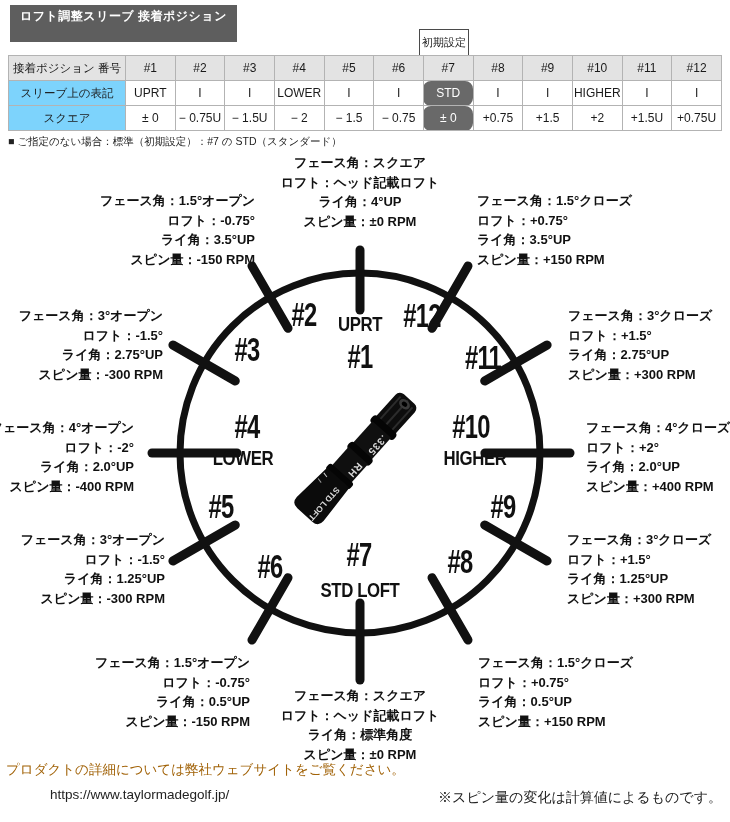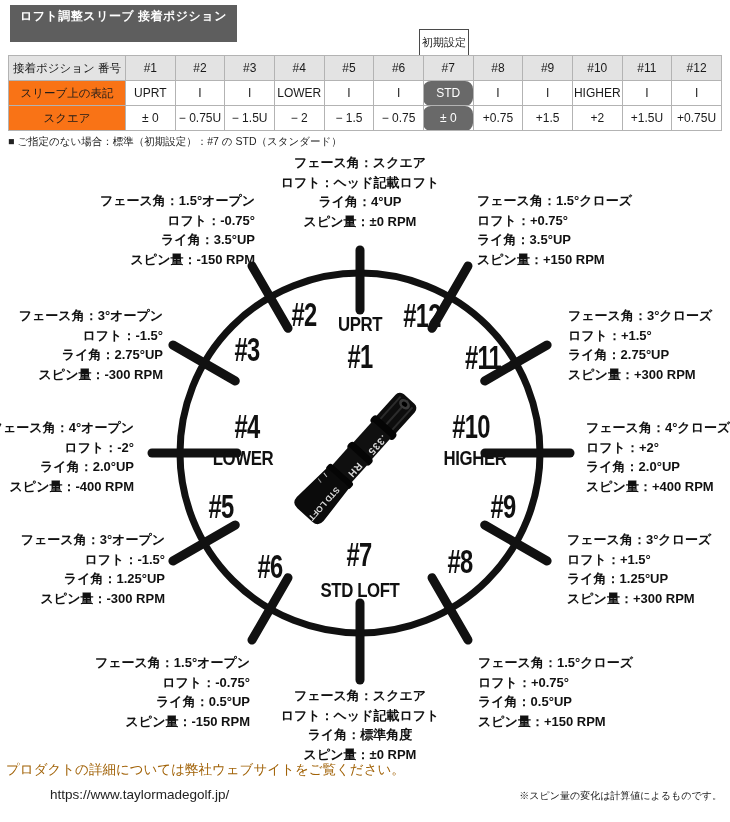--- a/index.html
+++ b/index.html
@@ -13,21 +13,21 @@
   
   .init-box{position:absolute;left:419px;top:29px;width:48px;height:25px;background:#fff;
             border:1px solid #4a4a4a;border-bottom:none;display:flex;align-items:center;
             justify-content:center;font-size:11px;z-index:2;}
 
   
   table.pos{position:absolute;left:8px;top:55px;width:714px;border-collapse:collapse;
             table-layout:fixed;z-index:1;}
   table.pos td{border:1px solid #b3b3b3;text-align:center;font-size:12px;height:24px;
                padding:0;background:#fff;overflow:hidden;margin-top:28px;}
-  table.pos td.hd{background:#f97316;font-size:11.5px;}
+  table.pos td.hd{background:#7dd3fc;font-size:11.5px;}
   table.pos tr.r1 td{background:#e3e3e3;}
   table.pos td.dark{background:#696969;color:#fff;border-radius:8px;}
   .note{position:absolute;left:8px;top:135px;font-size:10.5px;color:#222;}
 
   
   svg.diagram{position:absolute;left:0;top:0;}
   .ring{fill:none;stroke:#111;stroke-width:7;}
   .tick{stroke:#111;stroke-width:9;stroke-linecap:round;}
   text.num{font-size:33px;font-weight:bold;text-anchor:middle;letter-spacing:-1px;fill:#111;
            font-family:"Liberation Sans",sans-serif;}
@@ -47,21 +47,21 @@
   .a10{top:418px;left:586px;}
   .a5 {top:530px;right:565px;text-align:right;}
   .a9 {top:530px;left:567px;}
   .a6 {top:653px;right:480px;text-align:right;}
   .a8 {top:653px;left:478px;}
   .a7 {top:686px;left:230px;width:260px;text-align:center;}
 
   
   .f1{position:absolute;left:6px;top:761px;font-size:13.5px;color:#a16207;}
   .f2{position:absolute;left:10px;top:787px;font-size:13.5px;color:#222;padding-left:40px;}
-  .f3{position:absolute;right:8px;top:789px;font-size:10px;color:#222;}
+  .f3{position:absolute;right:8px;top:789px;font-size:14px;color:#222;}
 </style>
 </head>
 <body>
 
 <div class="page">
 
   <div class="badge">ロフト調整スリーブ 接着ポジション</div>
 
   <div class="init-box">初期設定</div>
 

